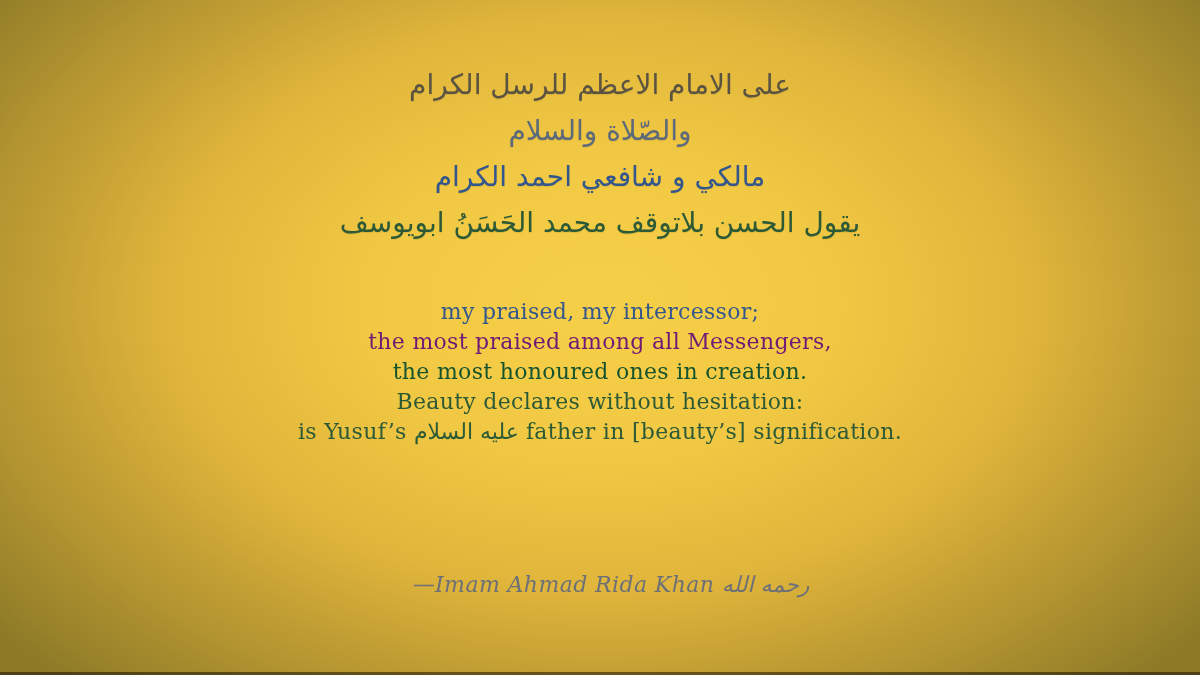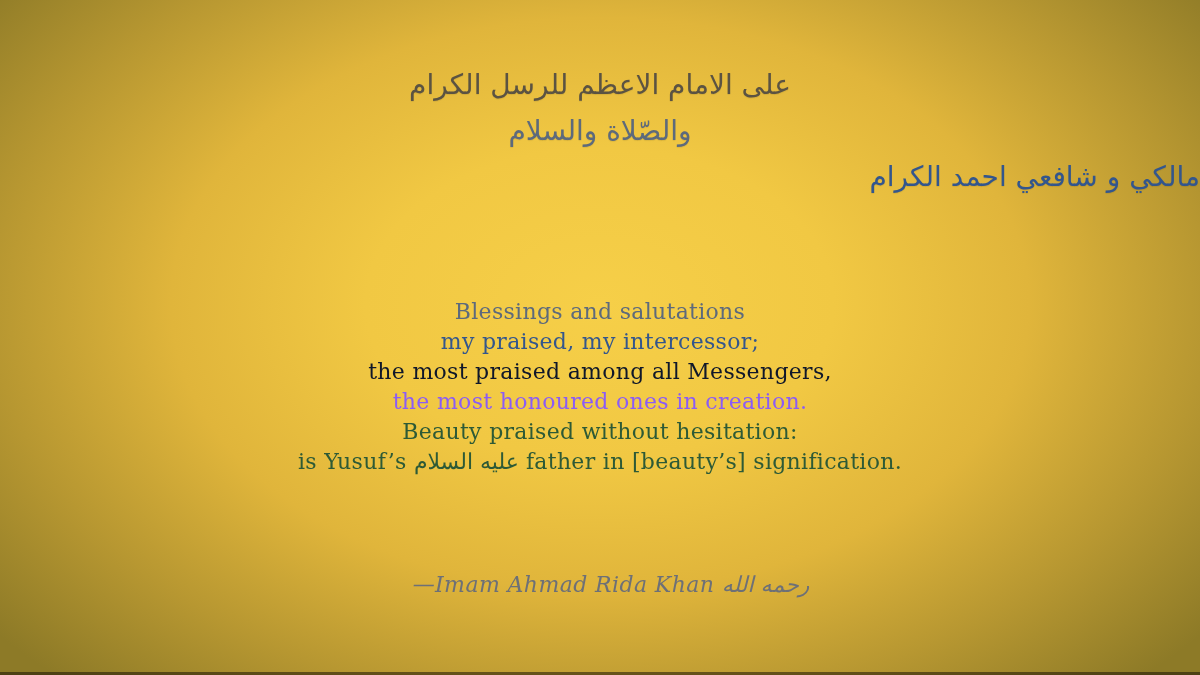--- a/index.html
+++ b/index.html
@@ -39,29 +39,29 @@
   .attribution-line {
     font-size: 22px; font-style: italic; letter-spacing: 0.4px; margin-left: 22px;
   }
 </style>
 </head>
 <body>
 
 <div class="arabic-block">
   <div class="arabic-line" style="color: rgb(91, 83, 66);">على الامام الاعظم للرسل الكرام</div>
   <div class="arabic-line" style="color: rgb(93, 106, 124);">والصّلاة والسلام</div>
-  <div class="arabic-line" style="color: rgb(51, 86, 141); text-align: right;">مالكي و شافعي احمد الكرام</div>
+  <div class="arabic-line" style="color: rgb(51, 86, 141);">مالكي و شافعي احمد الكرام</div>
+  <div class="arabic-line" style="color: rgb(45, 90, 54);">يقول الحسن بلاتوقف محمد الحَسَنُ ابويوسف</div>
 </div>
 
 <div class="english-block">
-  <div class="english-line" style="color: rgb(93, 106, 124);">Blessings and salutations</div>
   <div class="english-line" style="color: rgb(51, 86, 141);">my praised, my intercessor;</div>
-  <div class="english-line" style="color: #0f172a;">the most praised among all Messengers,</div>
-  <div class="english-line" style="color: #8b5cf6;">the most honoured ones in creation.</div>
-  <div class="english-line" style="color: rgb(45, 90, 54);">Beauty praised without hesitation:</div>
+  <div class="english-line" style="color: #701a75;">the most praised among all Messengers,</div>
+  <div class="english-line" style="color: #14532d;">the most honoured ones in creation.</div>
+  <div class="english-line" style="color: rgb(45, 90, 54);">Beauty declares without hesitation:</div>
   <div class="english-line" style="color: rgb(45, 90, 54);">is Yusuf’s عليه السلام father in [beauty’s] signification.</div>
 </div>
 
 <div class="attribution-block">
   <div class="attribution-line" style="color: rgb(109, 112, 119);">—Imam Ahmad Rida Khan رحمه الله</div>
 </div>
 
 <div class="bottom-edge"></div>
 
 </body></html>

